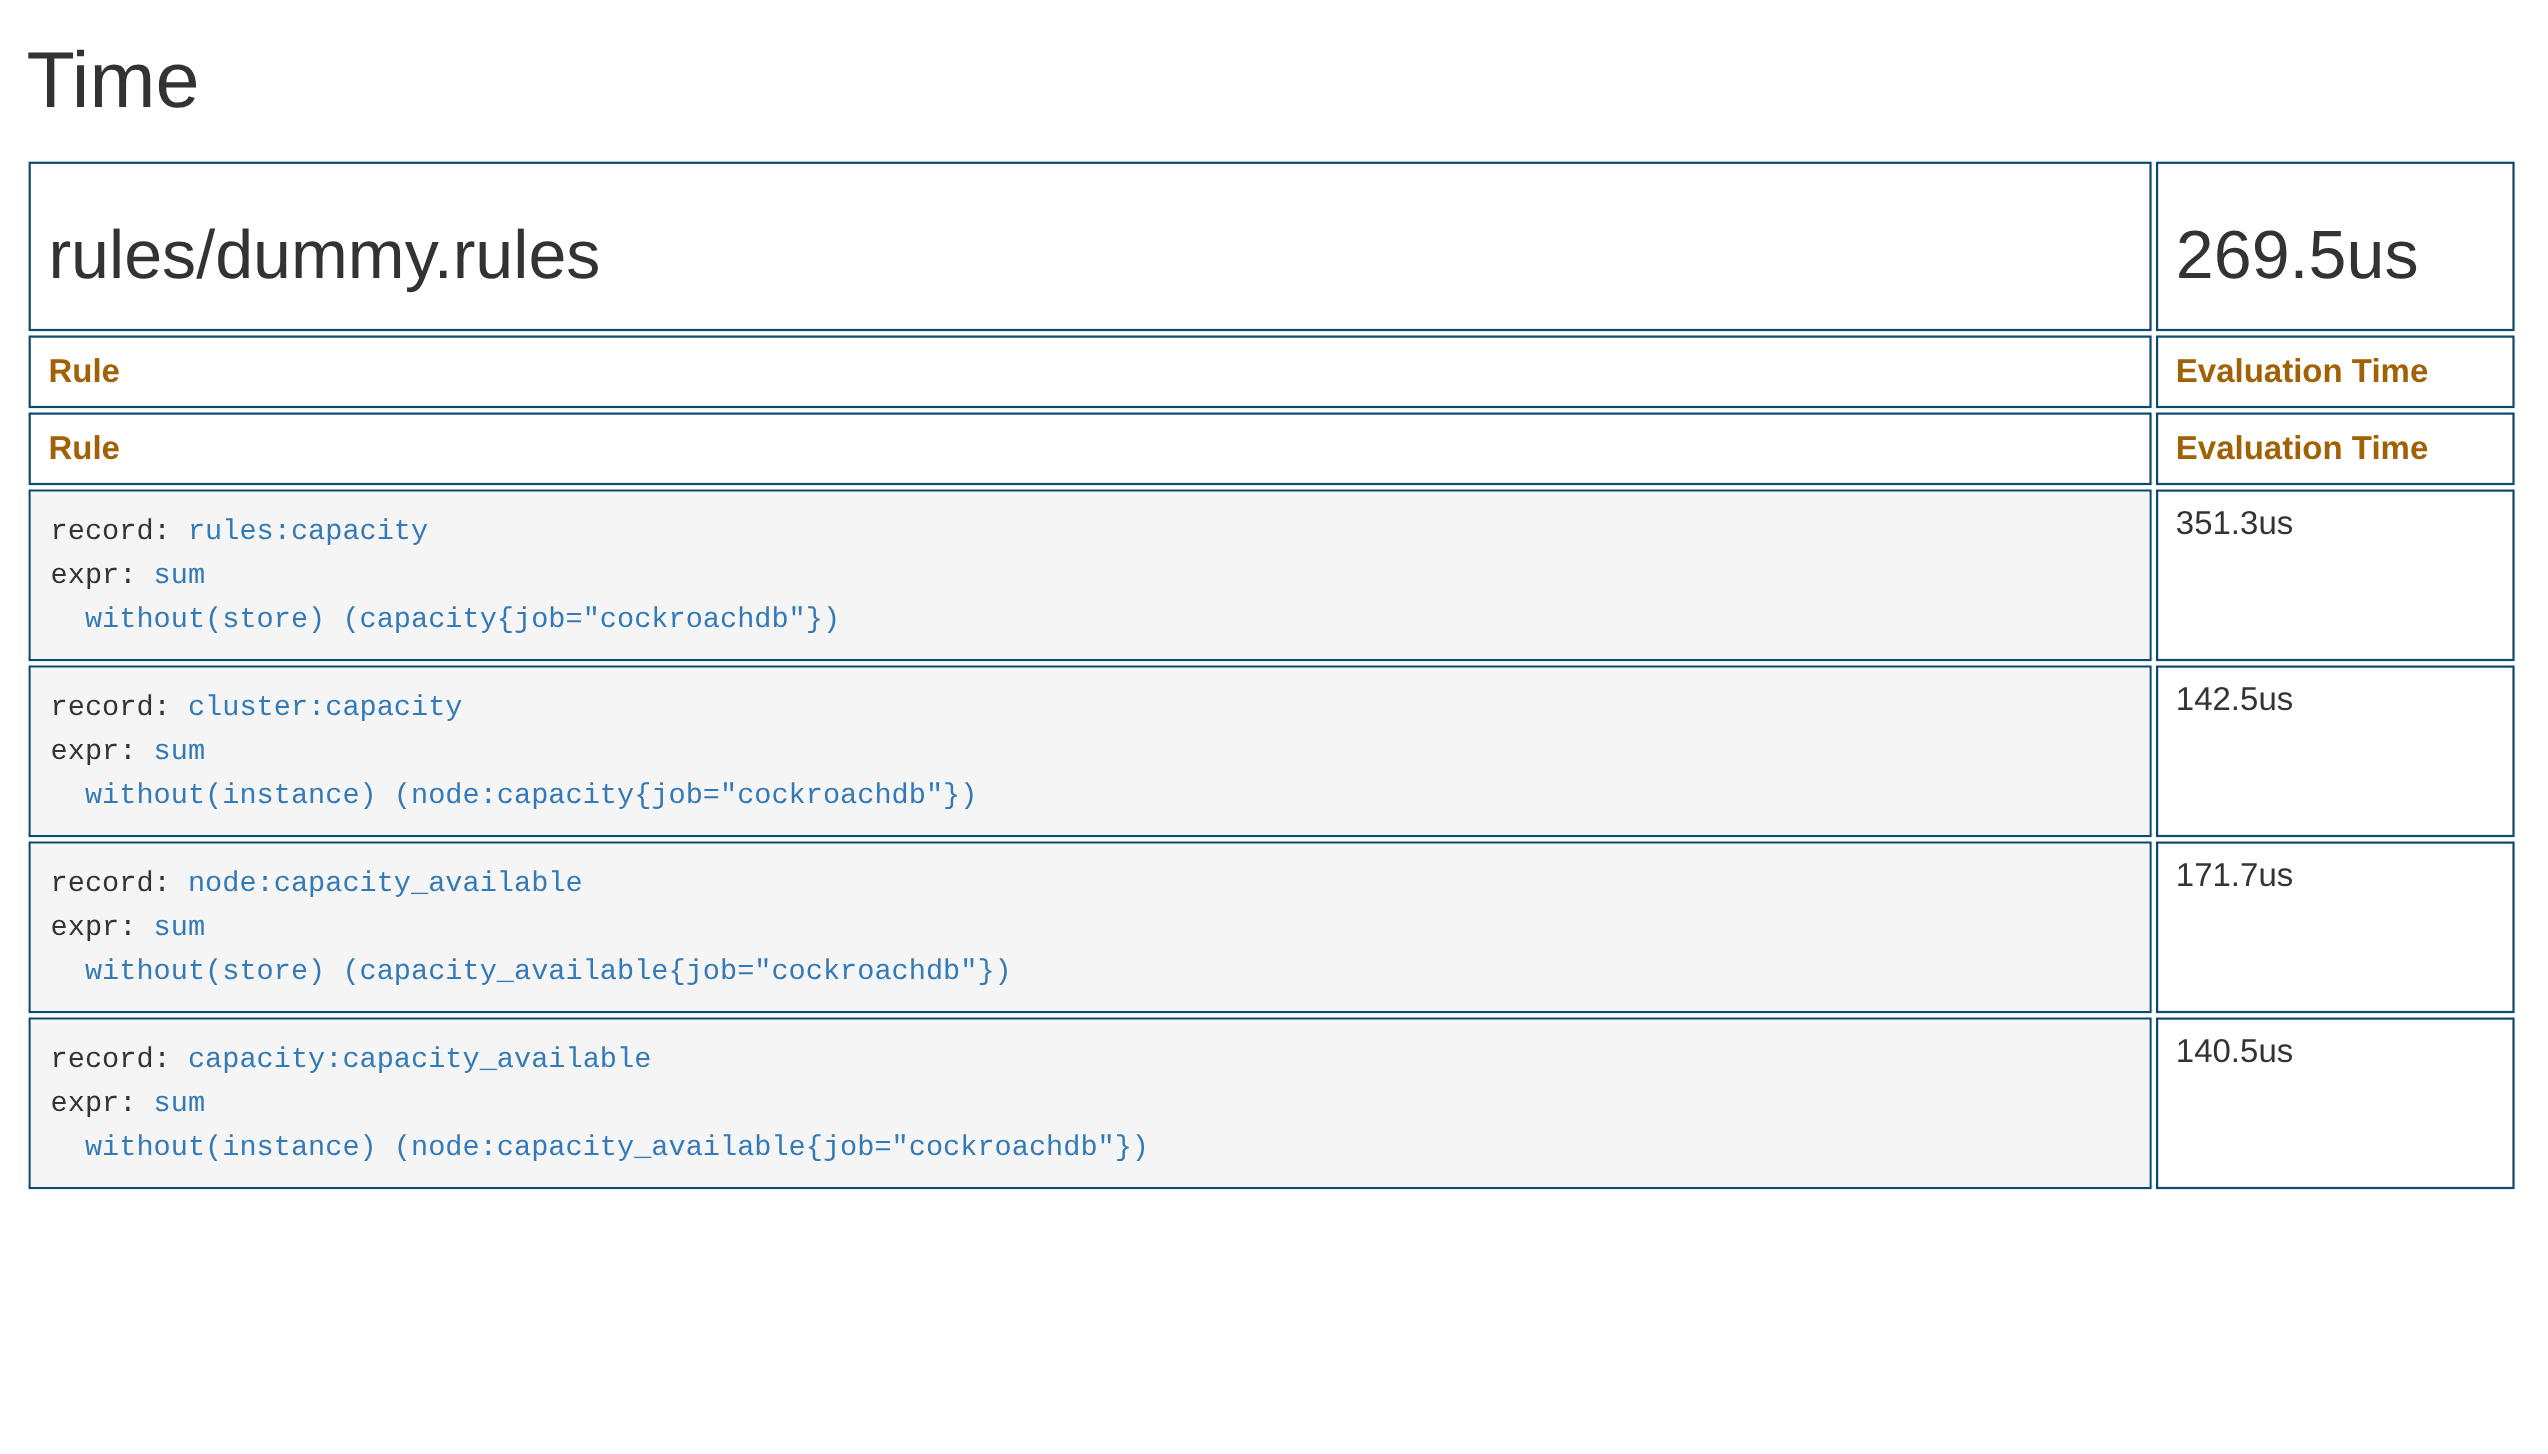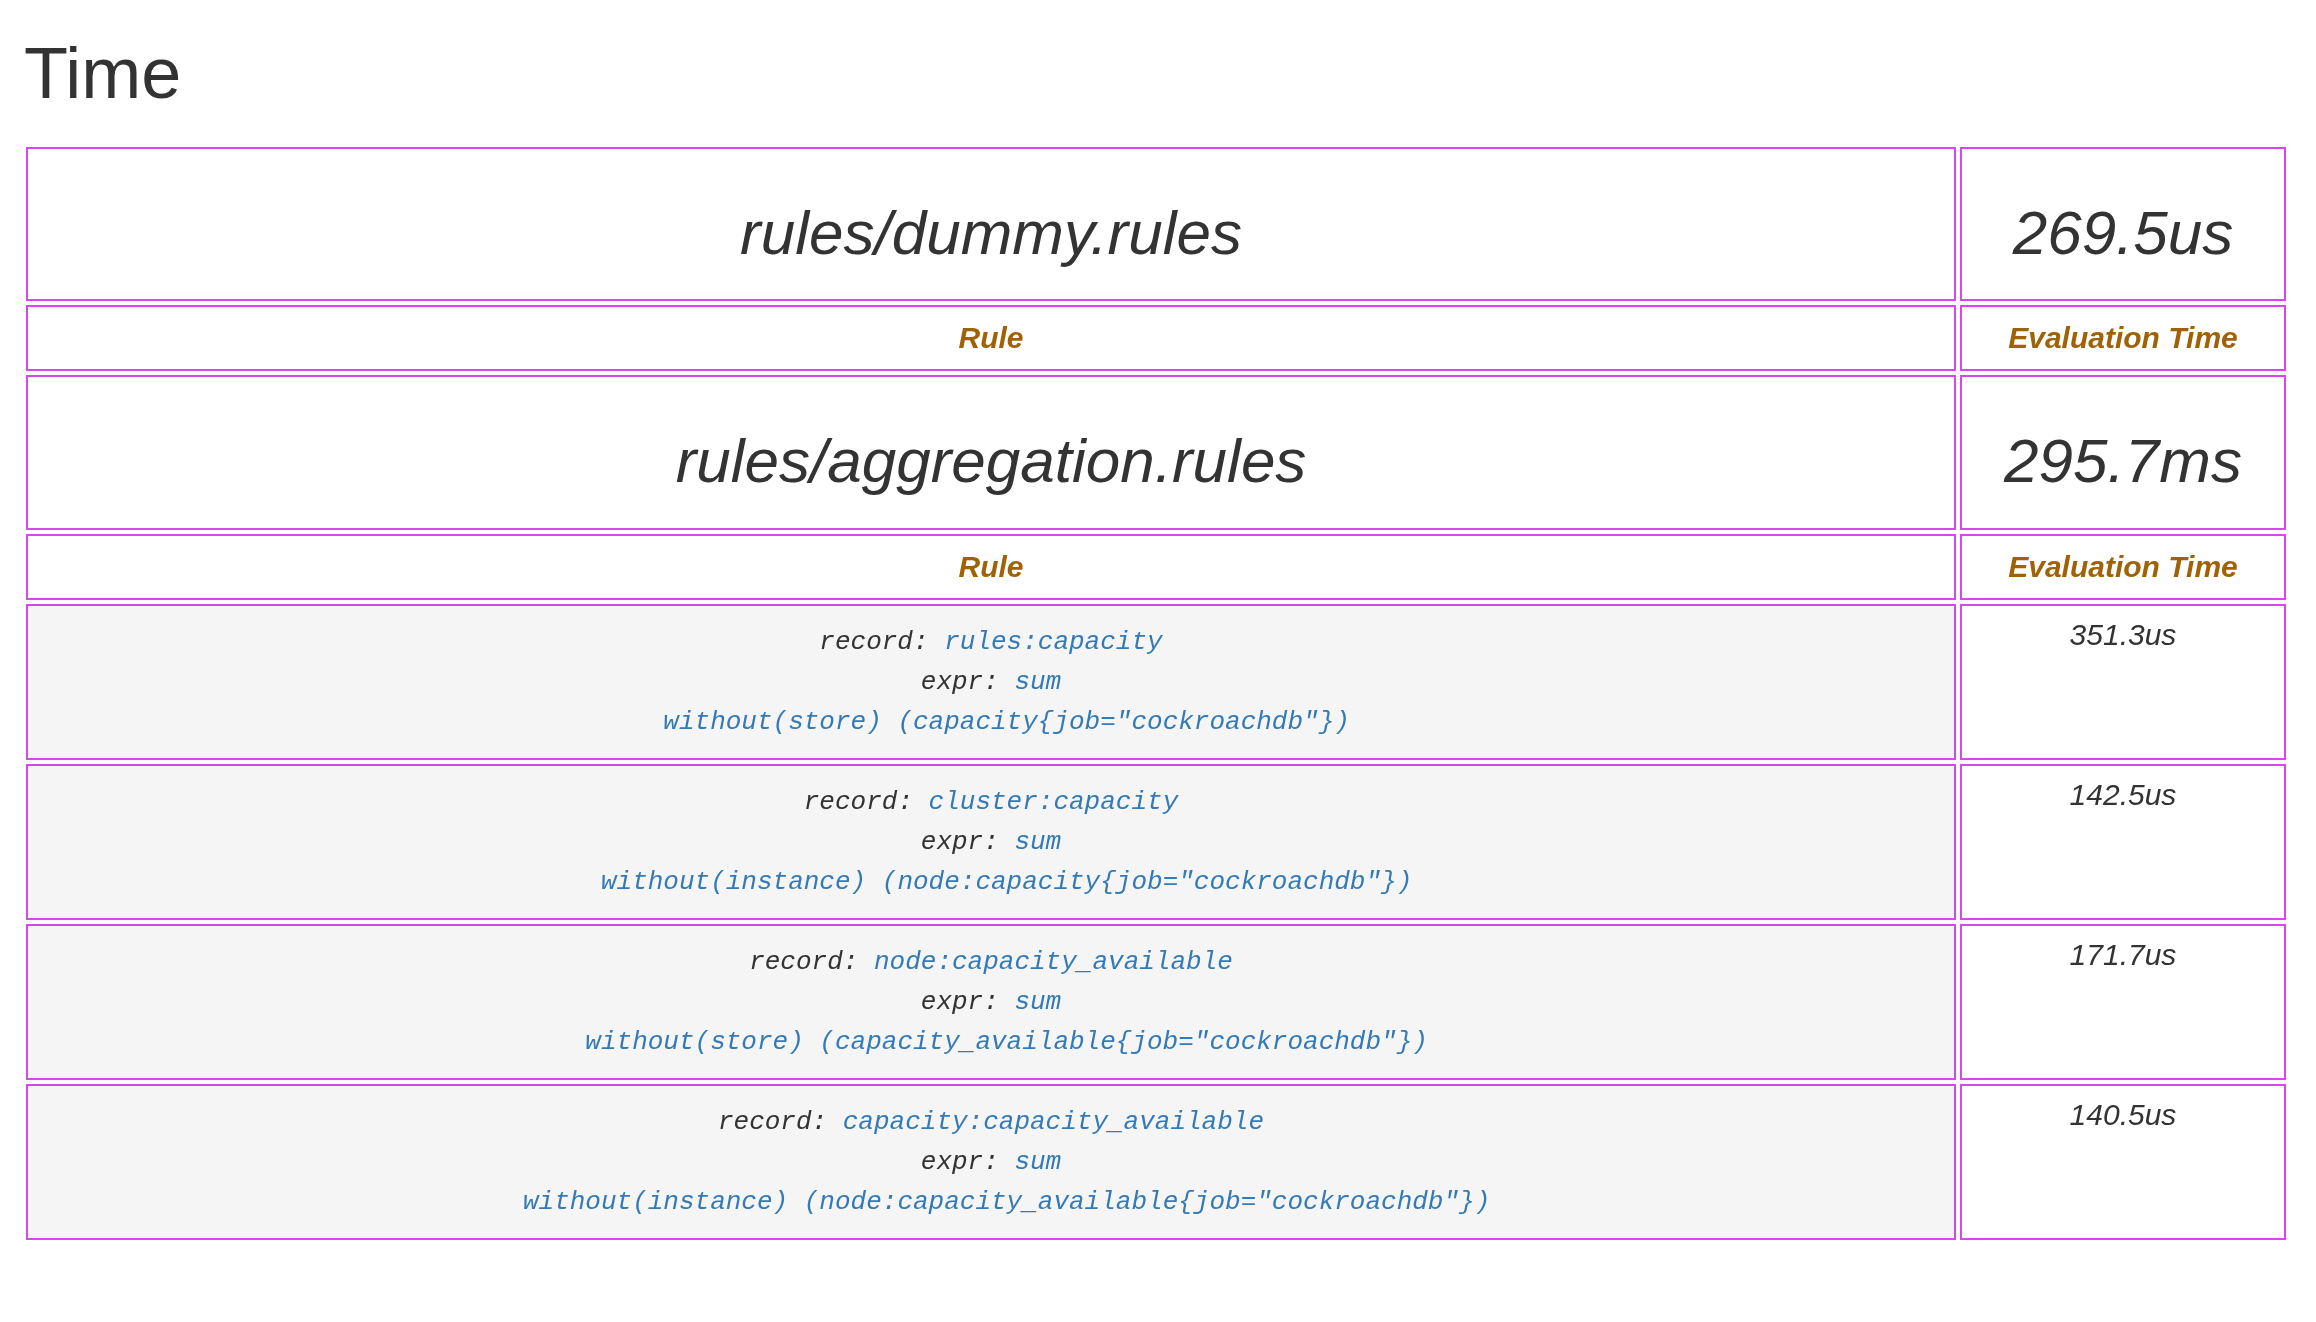--- a/index.html
+++ b/index.html
@@ -21,24 +21,23 @@
     color: #333333;
   }
   table.rules-table {
     width: 100%;
     border-collapse: separate;
     border-spacing: 4px;
     table-layout: fixed;
   }
   col.eval-col { width: 326px; }
   th, td {
-    border: 2px solid #d946ef;
+    border: 2px solid #0c4a6e;
     vertical-align: top;
-    text-align: center;
-    font-style: italic;
+    text-align: left;
   }
   th {
     padding: 14px 16px;
     font-size: 30px;
     font-weight: bold;
     color: #a16207;
   }
   td.group-cell { padding: 12px 16px; background: #ffffff; }
   td.group-cell h2 {
     font-size: 62px;
@@ -92,28 +91,20 @@
       <h2>269.5us</h2>
     </td>
   </tr>
   <tr>
     <th>Rule</th>
     <th>Evaluation Time</th>
   </tr>
 
 
   <tr>
-    <td class="group-cell">
-      <h2>rules/aggregation.rules</h2>
-    </td>
-    <td class="group-cell">
-      <h2>295.7ms</h2>
-    </td>
-  </tr>
-  <tr>
     <th>Rule</th>
     <th>Evaluation Time</th>
   </tr>
 
   <tr>
     <td class="rule-cell">
       <pre><span>record: </span><a href="#" class="rule-link">rules:capacity</a>
 <span>expr: </span><a href="#" class="rule-link">sum</a>
 <span>  </span><a href="#" class="rule-link">without(store) (capacity{job="cockroachdb"})</a></pre>
     </td>

